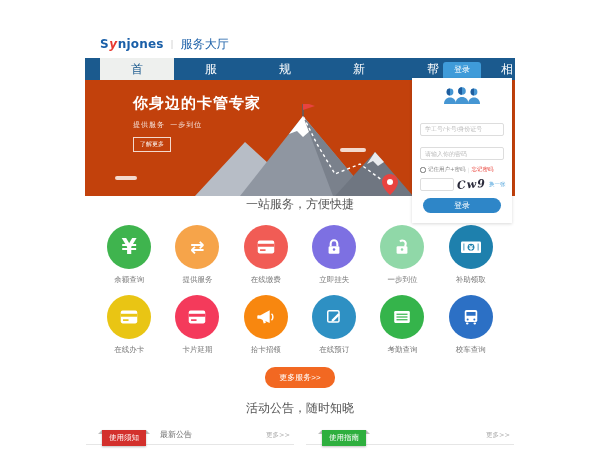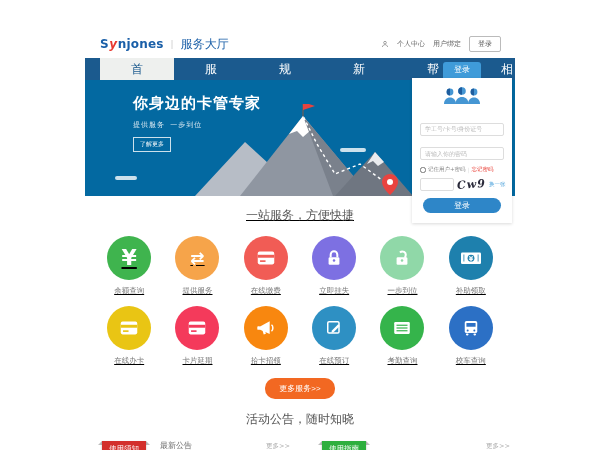--- a/index.html
+++ b/index.html
@@ -45,21 +45,21 @@
   .remember-row input { width:6px; height:6px; margin:0; cursor:pointer; }
   .remember-row .sep { color:#ddd; }
   .forgot { color:#e8382f; text-decoration:none; cursor:pointer; }
   .captcha-row { display:flex; align-items:center; gap:3px; margin-bottom:7px; }
   .captcha-input { width:34px; height:13px; border:1px solid #ddd; border-radius:2px; font-size:6px; }
   .captcha-img { font-family:"DejaVu Serif","Liberation Serif",serif; font-style:italic; font-weight:bold; font-size:11px; color:#2a2a3a; letter-spacing:1px; transform:rotate(-4deg); cursor:pointer; }
   .captcha-refresh { font-size:5.5px; color:#3f9bd9; text-decoration:none; cursor:pointer; white-space:nowrap; }
   .login-submit { display:block; width:78px; margin:0 auto; height:15px; background:#2e86c8; color:#fff; font-size:8px; border:none; border-radius:8px; cursor:pointer; }
 
   
-  .services { text-align:center; padding-top:11px;text-decoration:underline; }
+  .services { text-align:center; padding-top:0; }
   .services h2 { font-size:12px; color:#555; font-weight:normal; }
   .svc-grid { display:grid; grid-template-columns:repeat(6,1fr); padding:12px 10px 0; row-gap:10px; }
   .svc { cursor:pointer; }
   .svc-circle { width:44px; height:44px; border-radius:50%; margin:0 auto; display:flex; align-items:center; justify-content:center; color:#fff; }
   .svc-circle .tglyph { color:#fff; line-height:1; }
   .svc-label { font-size:7.5px; color:#777; margin-top:6px; }
   .more-btn { margin-top:12px; background:#f26822; color:#fff; font-size:8px; border:none; border-radius:10px; padding:5px 14px; cursor:pointer; }
 
   
   .announce { text-align:center; padding-top:12px; }
@@ -82,43 +82,32 @@
   <div class="page">
 
     <header class="top">
       <div class="logo">
         <span class="logo-s">S</span>
           <span class="logo-accent">y</span>
           <span class="logo-s">njones</span>
         <span class="logo-div">|</span>
         <span class="site-name">服务大厅</span>
       </div>
-      <div class="top-links">
-        <span class="user-icon">
-          <svg width="8" height="8" viewBox="0 0 24 24">
-              <circle cx="12" cy="8" r="4" fill="none" stroke="#777" stroke-width="2"></circle>
-              <path d="M4 21c1-5 5-7 8-7s7 2 8 7" fill="none" stroke="#777" stroke-width="2"></path>
-            </svg>
-        </span>
-        <a>个人中心</a>
-        <a>用户绑定</a>
-        <button class="top-login">登录</button>
-      </div>
     </header>
 
     <nav class="nav" id="nav-bar" style="background: rgb(27, 90, 142);">
         <div class="nav-item active">首页</div>
         <div class="nav-item">服务中心</div>
         <div class="nav-item">规章制度</div>
         <div class="nav-item">新闻公告</div>
         <div class="nav-item">帮助中心</div>
         <div class="nav-item">相关链接</div>
       </nav>
 
-    <section class="hero" style="background: #0369a1;">
+    <section class="hero" style="background: #c2410c;">
       <div class="hero-text">
         <div class="hero-title">你身边的卡管专家</div>
         <div class="hero-sub">提供服务 一步到位</div>
         <button class="hero-cta">了解更多</button>
       </div>
       <svg class="mountains" width="230" height="92" viewBox="0 0 230 92">
 
         <polygon points="10,92 60,38 95,70 120,50 160,92" fill="#b7bdc6"></polygon>
 
         <polygon points="55,92 118,12 185,92" fill="#8f96a1"></polygon>

